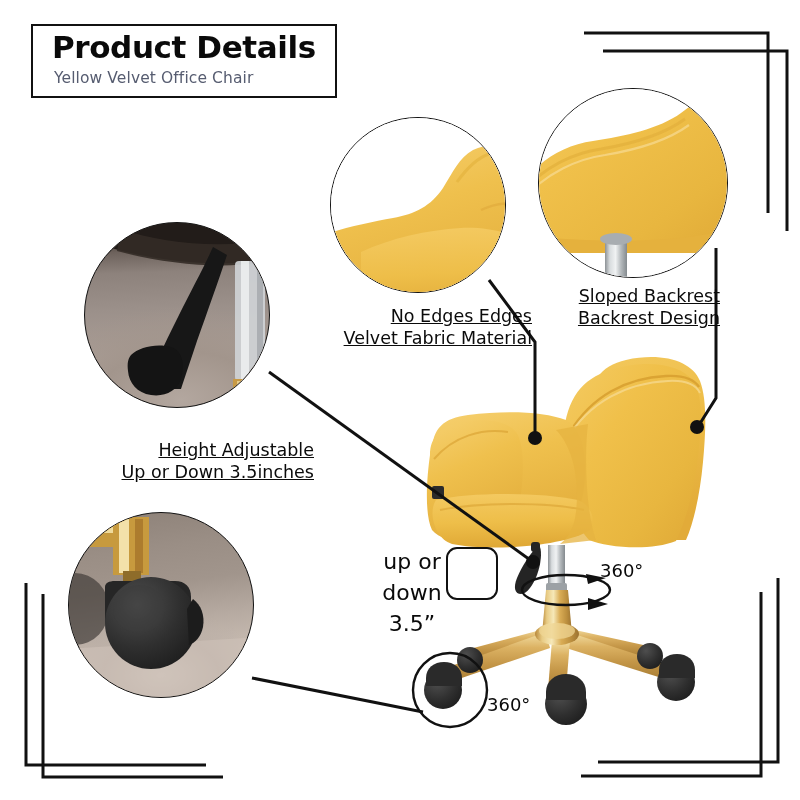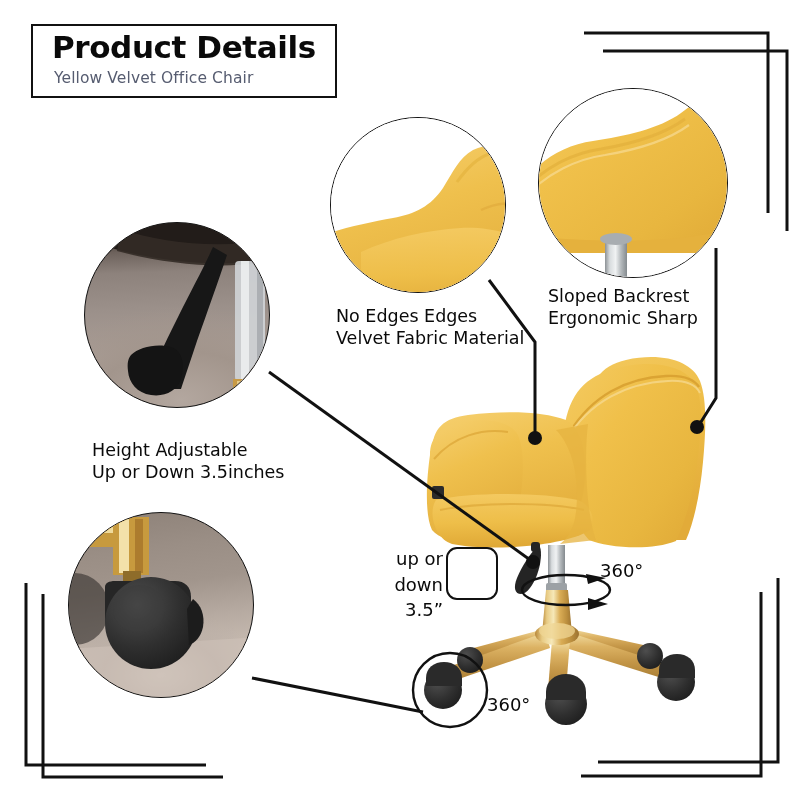--- a/index.html
+++ b/index.html
@@ -23,22 +23,22 @@
     font-size:31px;font-weight:bold;letter-spacing:-0.4px;
     color:#0a0a0a;white-space:nowrap;
   }
   #title-sub{
     position:absolute;left:21px;top:43px;
     font-size:15.5px;color:#565c70;letter-spacing:0.1px;white-space:nowrap;
   }
 
   
   .caption{
-    position:absolute;text-align:left;font-size:17.5px;line-height:1.28;
-    color:#0a0a0a;white-space:nowrap;z-index:26;
+    position:absolute;text-align:right;font-size:17.5px;line-height:1.28;
+    color:#0a0a0a;white-space:nowrap;z-index:26;text-decoration:underline;
   }
 
   
   .circle{
     position:absolute;border-radius:50%;overflow:hidden;
     border:1.6px solid #111;box-sizing:border-box;z-index:20;
   }
   .circle .inner{position:absolute;inset:0;overflow:hidden;}
 
   
@@ -54,21 +54,21 @@
       linear-gradient(172deg,#8d8178 0%,#9a8e85 22%,#a1958c 40%,#b6aaa1 58%,#c8bcb2 76%,#d6cac0 100%);
   }
 
   
   #vec{position:absolute;left:0;top:0;width:800px;height:800px;z-index:24;pointer-events:none;}
   #chair-svg{position:absolute;left:0;top:0;width:800px;height:800px;z-index:10;}
 
   
   #updown-text{
     position:absolute;left:381px;top:546px;width:62px;
-    font-size:18px;line-height:1.42;color:#0a0a0a;text-align:right;z-index:27;
+    font-size:22px;line-height:1.42;color:#0a0a0a;text-align:center;z-index:27;
   }
   #updown-box{
     position:absolute;left:446px;top:547px;width:52px;height:53px;
     border:2.4px solid #111;border-radius:11px;background:#fff;z-index:27;box-sizing:border-box;
   }
   .deg-label{position:absolute;font-size:18px;color:#0a0a0a;z-index:27;white-space:nowrap;}
   #deg-top{left:600px;top:560px;}
   #deg-bottom{left:487px;top:694px;}
 </style>
 </head>
@@ -320,21 +320,21 @@
     <div id="title-sub">Yellow Velvet Office Chair</div>
   </div>
 
   <div class="caption" style="left:336px;top:305px;width:196px;">
     <div>No Edges Edges</div>
     <div>Velvet Fabric Material</div>
   </div>
 
   <div class="caption" style="left:548px;top:285px;width:172px;">
     <div>Sloped Backrest</div>
-    <div>Ergonomic Sharp</div>
+    <div>Backrest Design</div>
   </div>
 
   <div class="caption" style="left:92px;top:431px;width:222px;margin-top:8px;">
     <div>Height Adjustable</div>
     <div>Up or Down 3.5inches</div>
   </div>
 
 
   <div id="updown-text">
     <div>up or</div>

